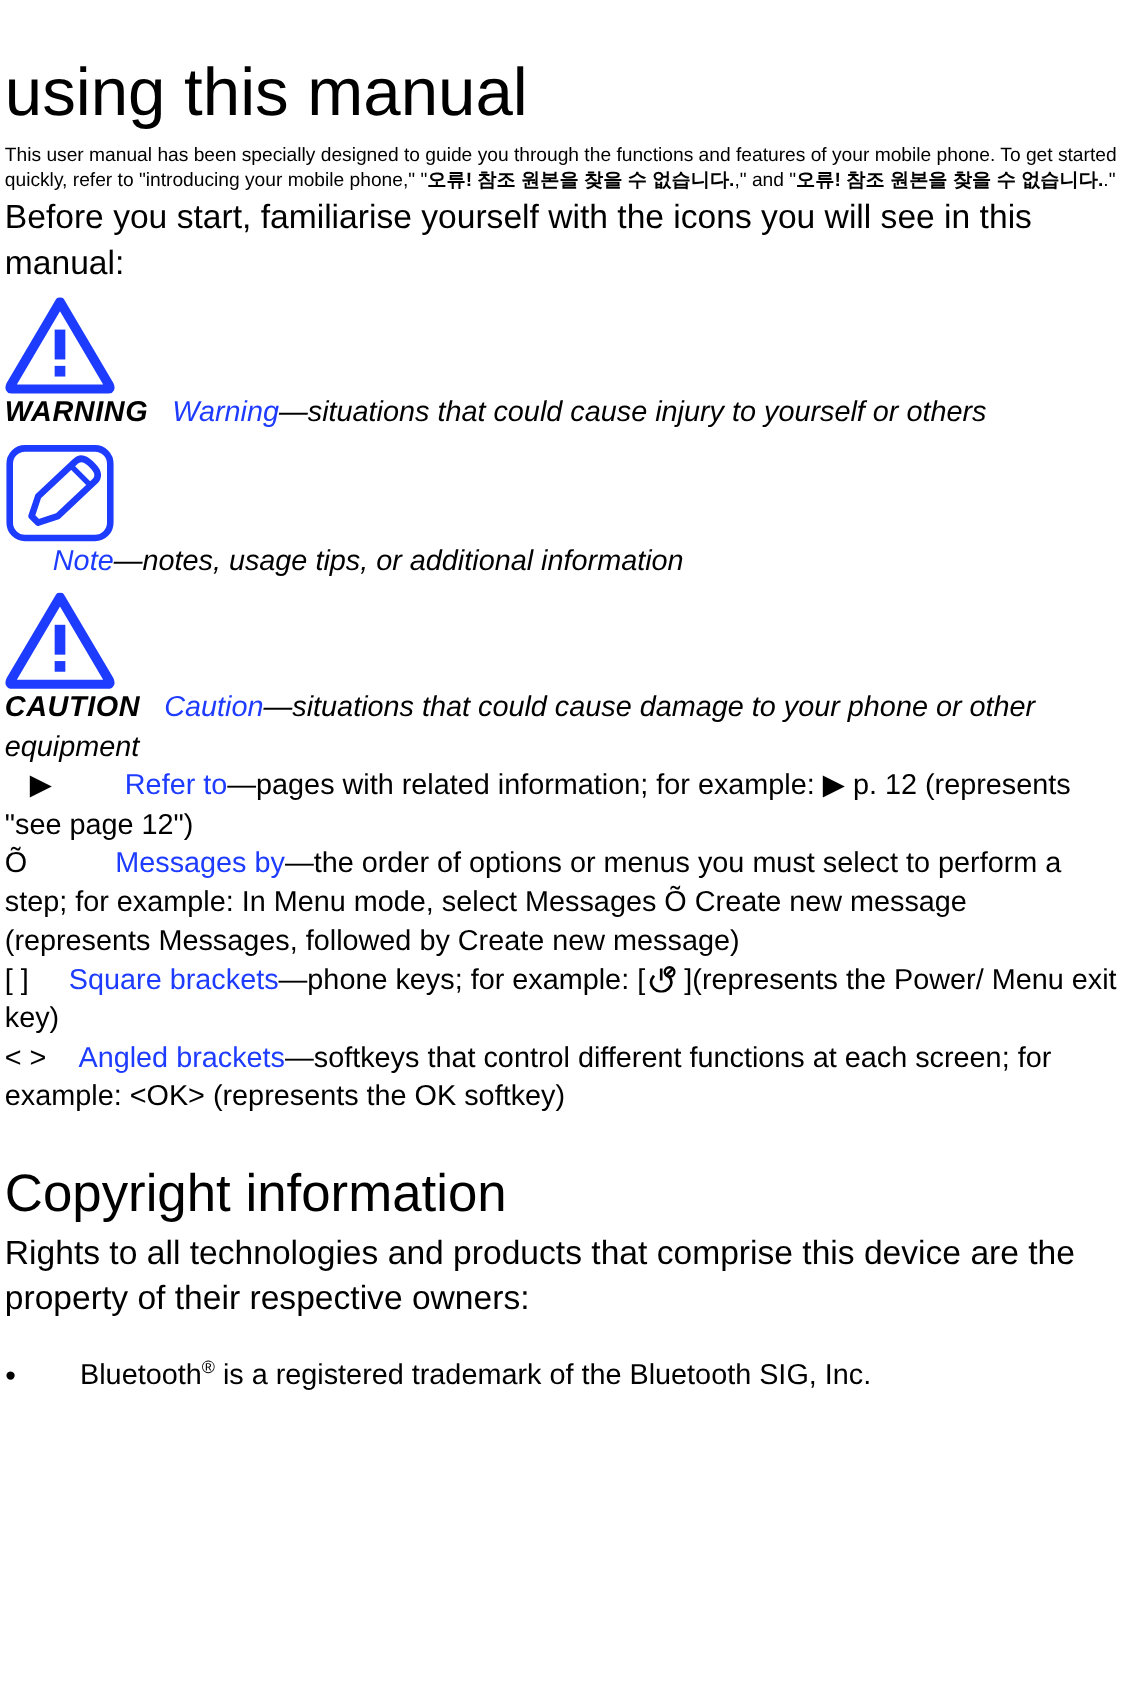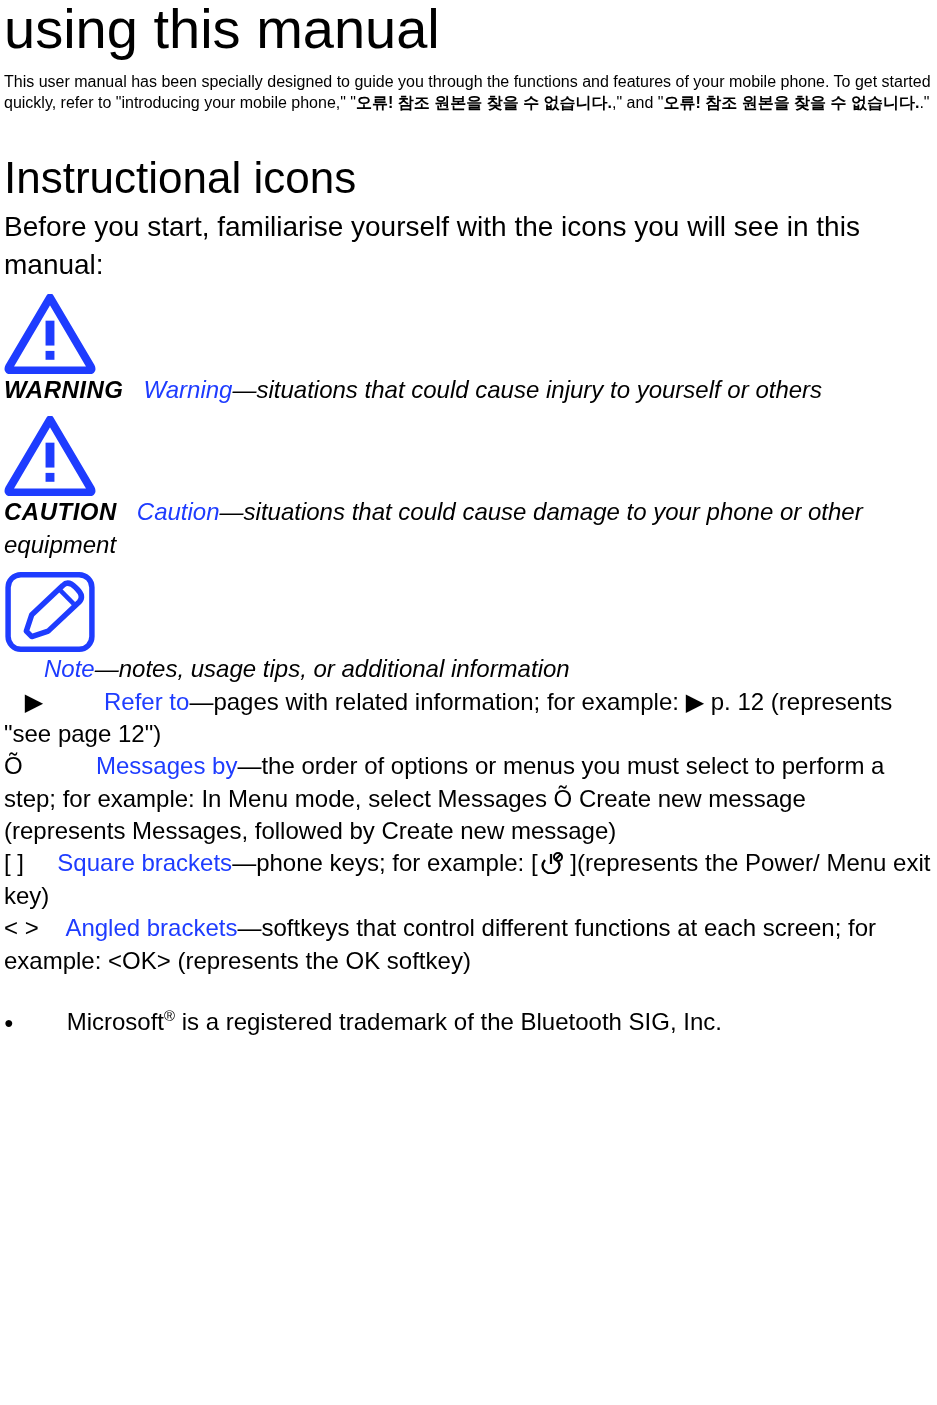--- a/index.html
+++ b/index.html
@@ -5,20 +5,21 @@
   html, body {
     margin: 0;
     padding: 0;
     background: #ffffff;
     color: #000000;
     font-family: Arial, Helvetica, sans-serif;
     width: 937px;
   }
   .page {
     padding: 0 4px 30px 4px;
+    margin-top: 48px;
   }
   h1.big {
     font-size: 56px;
     font-weight: normal;
     margin: 0 0 12px 0;
     line-height: 1.05;
   }
   h1.section {
     font-size: 44px;
     font-weight: normal;
@@ -105,57 +106,56 @@
 <body>
 
 <div class="page">
 
   <h1 class="big">using this manual</h1>
 
   <p class="intro">
     <span>This user manual has been specially designed to guide you through the functions and features of your mobile phone. To get started quickly, refer to "introducing your mobile phone," "</span><span class="bold">오류!  참조  원본을  찾을  수  없습니다.</span><span>," and "</span><span class="bold">오류!  참조  원본을  찾을  수  없습니다.</span><span>."</span>
   </p>
 
-  <h1 class="section">Instructional icons</h1>
   <p class="body">Before you start, familiarise yourself with the icons you will see in this manual:</p>
 
   <div class="icon-block">
     <svg class="tri" viewBox="0 0 100 90">
       <path d="M50 4 L96 82 Q98 86 94 86 L6 86 Q2 86 4 82 Z" fill="none" stroke="#1e3cff" stroke-width="9" stroke-linejoin="round"></path>
       <rect x="45" y="30" width="10" height="28" fill="#1e3cff"></rect>
       <rect x="45" y="64" width="10" height="10" fill="#1e3cff"></rect>
     </svg>
     <div class="label-line">
       <span class="warn-label">WARNING</span>
       <span>&nbsp;</span>
       <span class="blue">Warning</span><span>—situations that could cause injury to yourself or others</span>
     </div>
   </div>
 
   <div class="icon-block">
+    <svg class="pencil-icon" viewBox="0 0 100 90">
+      <rect x="4" y="4" width="92" height="82" rx="14" ry="14" fill="none" stroke="#1e3cff" stroke-width="6"></rect>
+      <path d="M24 66 L30 48 L64 16 Q70 10 78 18 L80 20 Q88 28 82 34 L48 66 L30 72 Z" fill="none" stroke="#1e3cff" stroke-width="6" stroke-linejoin="round"></path>
+      <line x1="60" y1="20" x2="76" y2="36" stroke="#1e3cff" stroke-width="5"></line>
+    </svg>
+    <div class="label-line" style="display:inline;">
+      &nbsp;&nbsp;&nbsp;&nbsp;&nbsp;&nbsp;<span class="blue">Note</span><span>—notes, usage tips, or additional information</span>
+    </div>
+  </div>
+
+  <div class="icon-block">
     <svg class="tri" viewBox="0 0 100 90">
       <path d="M50 4 L96 82 Q98 86 94 86 L6 86 Q2 86 4 82 Z" fill="none" stroke="#1e3cff" stroke-width="9" stroke-linejoin="round"></path>
       <rect x="45" y="30" width="10" height="28" fill="#1e3cff"></rect>
       <rect x="45" y="64" width="10" height="10" fill="#1e3cff"></rect>
     </svg>
     <div class="label-line">
       <span class="warn-label">CAUTION</span>
       <span>&nbsp;</span>
       <span class="blue">Caution</span><span>—situations that could cause damage to your phone or other equipment</span>
-    </div>
-  </div>
-
-  <div class="icon-block">
-    <svg class="pencil-icon" viewBox="0 0 100 90">
-      <rect x="4" y="4" width="92" height="82" rx="14" ry="14" fill="none" stroke="#1e3cff" stroke-width="6"></rect>
-      <path d="M24 66 L30 48 L64 16 Q70 10 78 18 L80 20 Q88 28 82 34 L48 66 L30 72 Z" fill="none" stroke="#1e3cff" stroke-width="6" stroke-linejoin="round"></path>
-      <line x1="60" y1="20" x2="76" y2="36" stroke="#1e3cff" stroke-width="5"></line>
-    </svg>
-    <div class="label-line" style="display:inline;">
-      &nbsp;&nbsp;&nbsp;&nbsp;&nbsp;&nbsp;<span class="blue">Note</span><span>—notes, usage tips, or additional information</span>
     </div>
   </div>
 
   <p class="row">
     <span class="arrow-glyph">▶</span>&nbsp;&nbsp;&nbsp;&nbsp;&nbsp;&nbsp;<span class="blue">Refer to</span><span>—pages with related information; for example: ▶ p. 12 (represents "see page 12")</span>
   </p>
 
   <p class="row">
     <span>Õ</span>&nbsp;&nbsp;&nbsp;&nbsp;&nbsp;&nbsp;&nbsp;&nbsp;&nbsp;&nbsp;&nbsp;<span class="blue">Messages by</span><span>—the order of options or menus you must select to perform a step; for example: In Menu mode, select Messages </span><span>Õ</span><span> Create new message (represents Messages, followed by Create new message)</span>
   </p>
@@ -166,21 +166,23 @@
         <line x1="13" y1="2" x2="13" y2="12" stroke="#000" stroke-width="2.2"></line>
         <circle cx="20" cy="5" r="4" fill="none" stroke="#000" stroke-width="2"></circle>
         <line x1="17" y1="8" x2="23" y2="2" stroke="#000" stroke-width="2"></line>
       </svg><span> ](represents the Power/ Menu exit key)</span>
   </p>
 
   <p class="row">
     <span>&lt;    &gt;</span>&nbsp;&nbsp;&nbsp;&nbsp;<span class="blue">Angled brackets</span><span>—softkeys that control different functions at each screen; for example: &lt;OK&gt; (represents the OK softkey)</span>
   </p>
 
+  <h1 class="section">Copyright information</h1>
+  <p class="body">Rights to all technologies and products that comprise this device are the property of their respective owners:</p>
 
   <ul class="bullets">
     <li>
-      <span>Microsoft</span><sup>®</sup><span> is a registered trademark of the Bluetooth SIG, Inc.</span><br>
+      <span>Bluetooth</span><sup>®</sup><span> is a registered trademark of the Bluetooth SIG, Inc.</span><br>
       &nbsp;
     </li>
   </ul>
 
 </div>
 
 </body></html>

